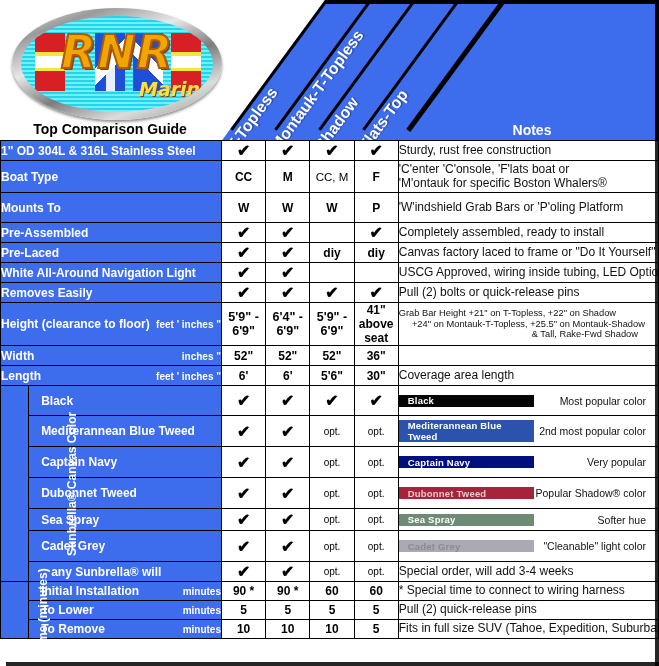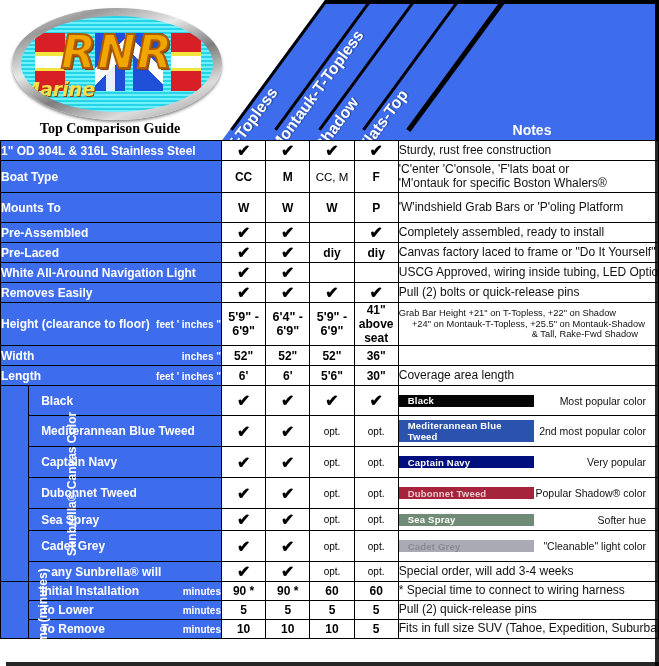--- a/index.html
+++ b/index.html
@@ -79,32 +79,32 @@
     font-family: "DejaVu Sans", sans-serif;
     font-weight: bold; font-style: italic;
     font-size: 46px; line-height: 52px;
     letter-spacing: 1px;
     color: #f0a500;
     -webkit-text-stroke: 2px #b05a00;
     text-shadow: 2px 2px 0 #8a4600;
   }
   .logo-marine {
     position: absolute; left: 0; top: 62px; width: 192px;
-    text-align: left;
+    text-align: right;
     font-family: "DejaVu Sans", sans-serif;
     font-weight: bold; font-style: italic;
     font-size: 19px; line-height: 22px;
     color: #f7e04a;
     text-shadow: 1px 1px 0 #8a4600;
   }
   #guide-title {
     position: absolute; left: 0; top: 121px;
     width: 220px; text-align: center;
     font-size: 14px; font-weight: bold; color: #000;
-    font-family: Liberation Serif, serif;
+    font-family: Liberation Sans, sans-serif;
   }
 
   
   #slant-block {
     position: absolute; left: 220px; top: 0;
     width: 439px; height: 143px;
     overflow: hidden;
   }
   .slant-shape {
     position: absolute; left: 0; top: 0; width: 439px; height: 143px;

